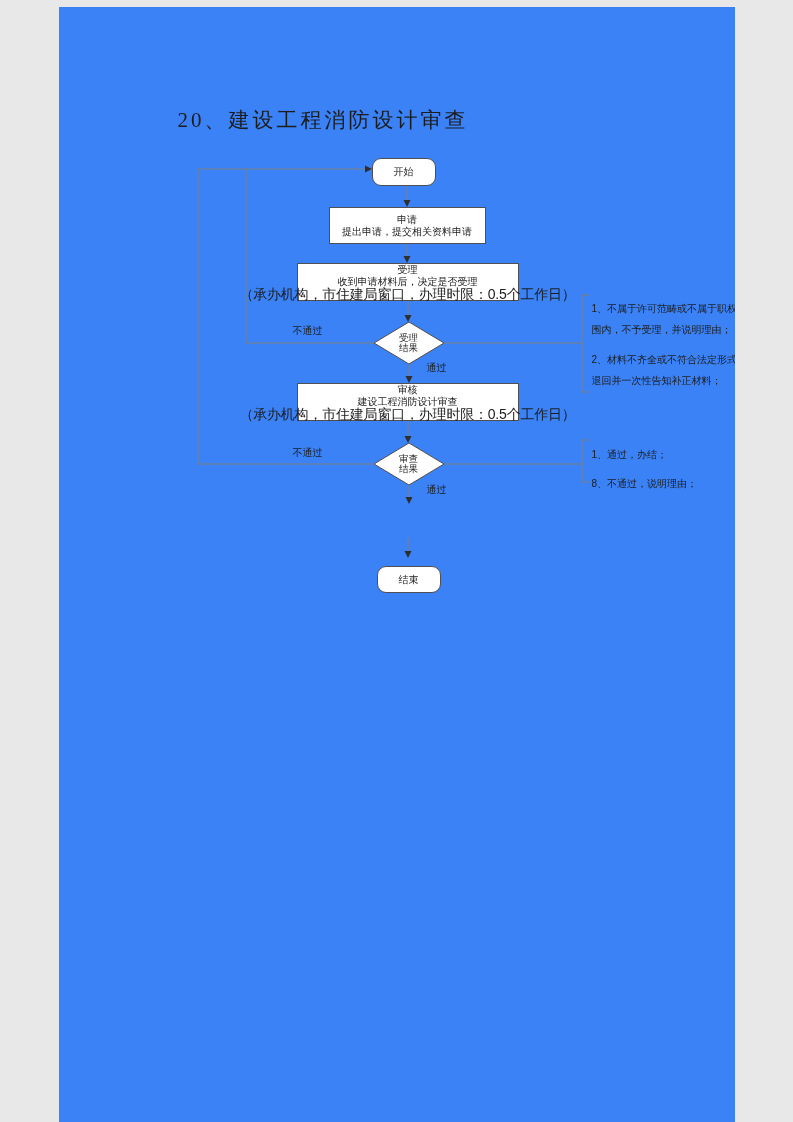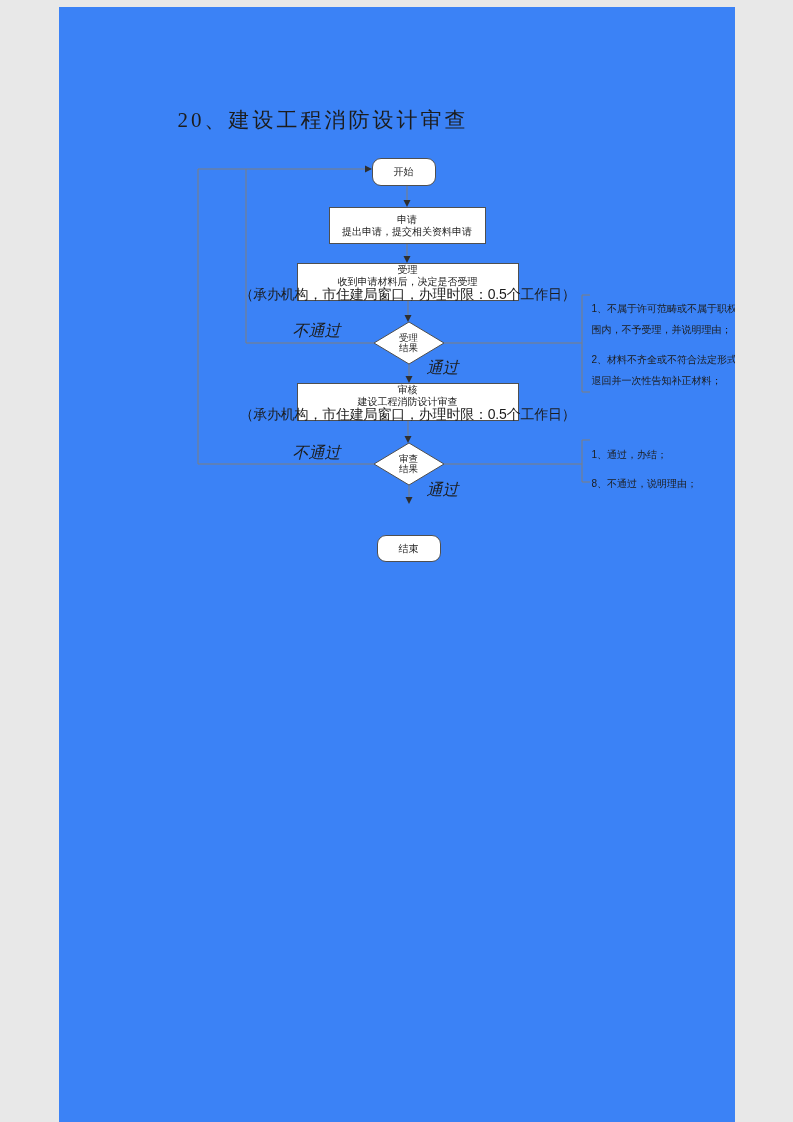--- a/index.html
+++ b/index.html
@@ -22,21 +22,21 @@
   }
   .terminal { border-radius:9px; }
   .node span { display:block; white-space:nowrap; }
   .nl { font-size:10px; line-height:12px; }
   .nd { font-size:14px; line-height:12px; letter-spacing:-0.2px; }
   .dtext {
     position:absolute; display:flex; flex-direction:column;
     align-items:center; justify-content:center; text-align:center;
   }
   .dtext span { font-size:9.5px; line-height:10.5px; white-space:nowrap; }
-  .elabel { position:absolute; font-size:16px; line-height:11px; white-space:nowrap;font-style:italic; }
+  .elabel { position:absolute; font-size:10px; line-height:11px; white-space:nowrap; }
   .note { position:absolute; width:156px; font-size:10px; line-height:21px; }
   .note .item { margin:0 0 9px 0; }
   .note .item:last-child { margin-bottom:0; }
   .note2 .item { margin-bottom:8px; }
 </style>
 </head>
 <body>
 
 <div class="page">
 
@@ -106,21 +106,21 @@
     <span class="nl">建设工程消防设计审查</span>
     <span class="nd">（承办机构，市住建局窗口，办理时限：0.5个工作日）</span>
   </div>
 
   <div class="dtext" style="left:315px; top:436px; width:70px; height:42px;">
     <span>审查</span>
     <span>结果</span>
   </div>
 
 
-  <div class="node terminal" style="left:318px; top:528px; width:64px; height:27px;">
+  <div class="node terminal" style="left:318px; top:559px; width:64px; height:27px;">
     <span class="nl">结束</span>
   </div>
 
   <div class="elabel" style="left:234px; top:318px;">不通过</div>
   <div class="elabel" style="left:368px; top:355px;">通过</div>
   <div class="elabel" style="left:234px; top:440px;">不通过</div>
   <div class="elabel" style="left:368px; top:477px;">通过</div>
 
   <div class="note" style="left:533px; top:291px;">
     <div class="item">1、不属于许可范畴或不属于职权范围内，不予受理，并说明理由；</div>

